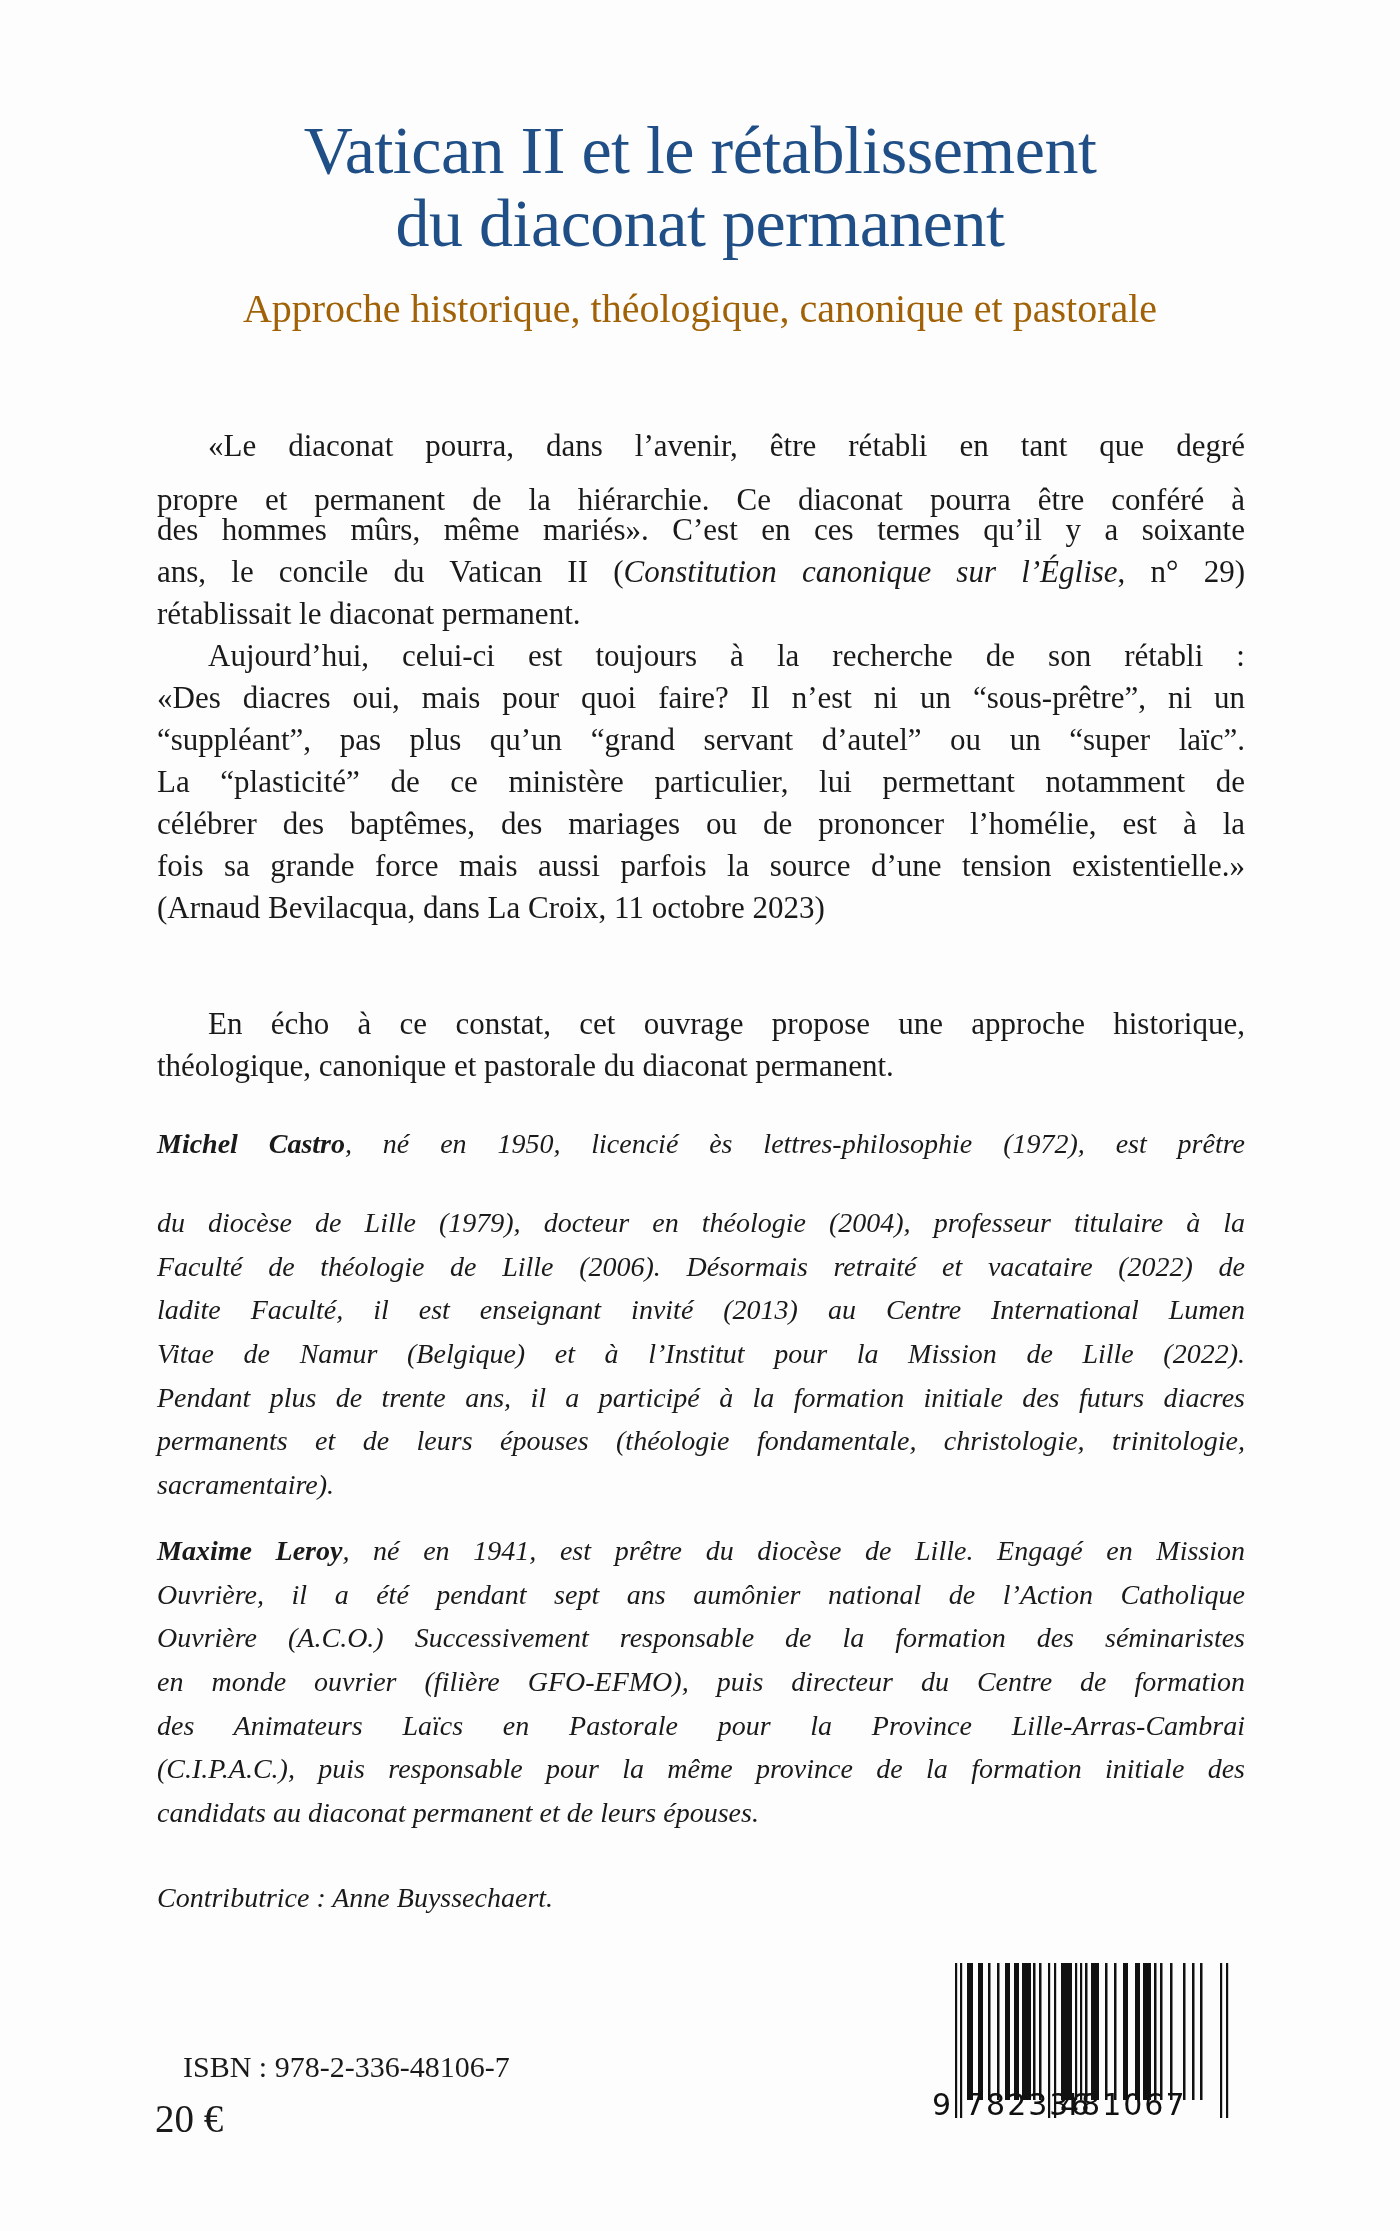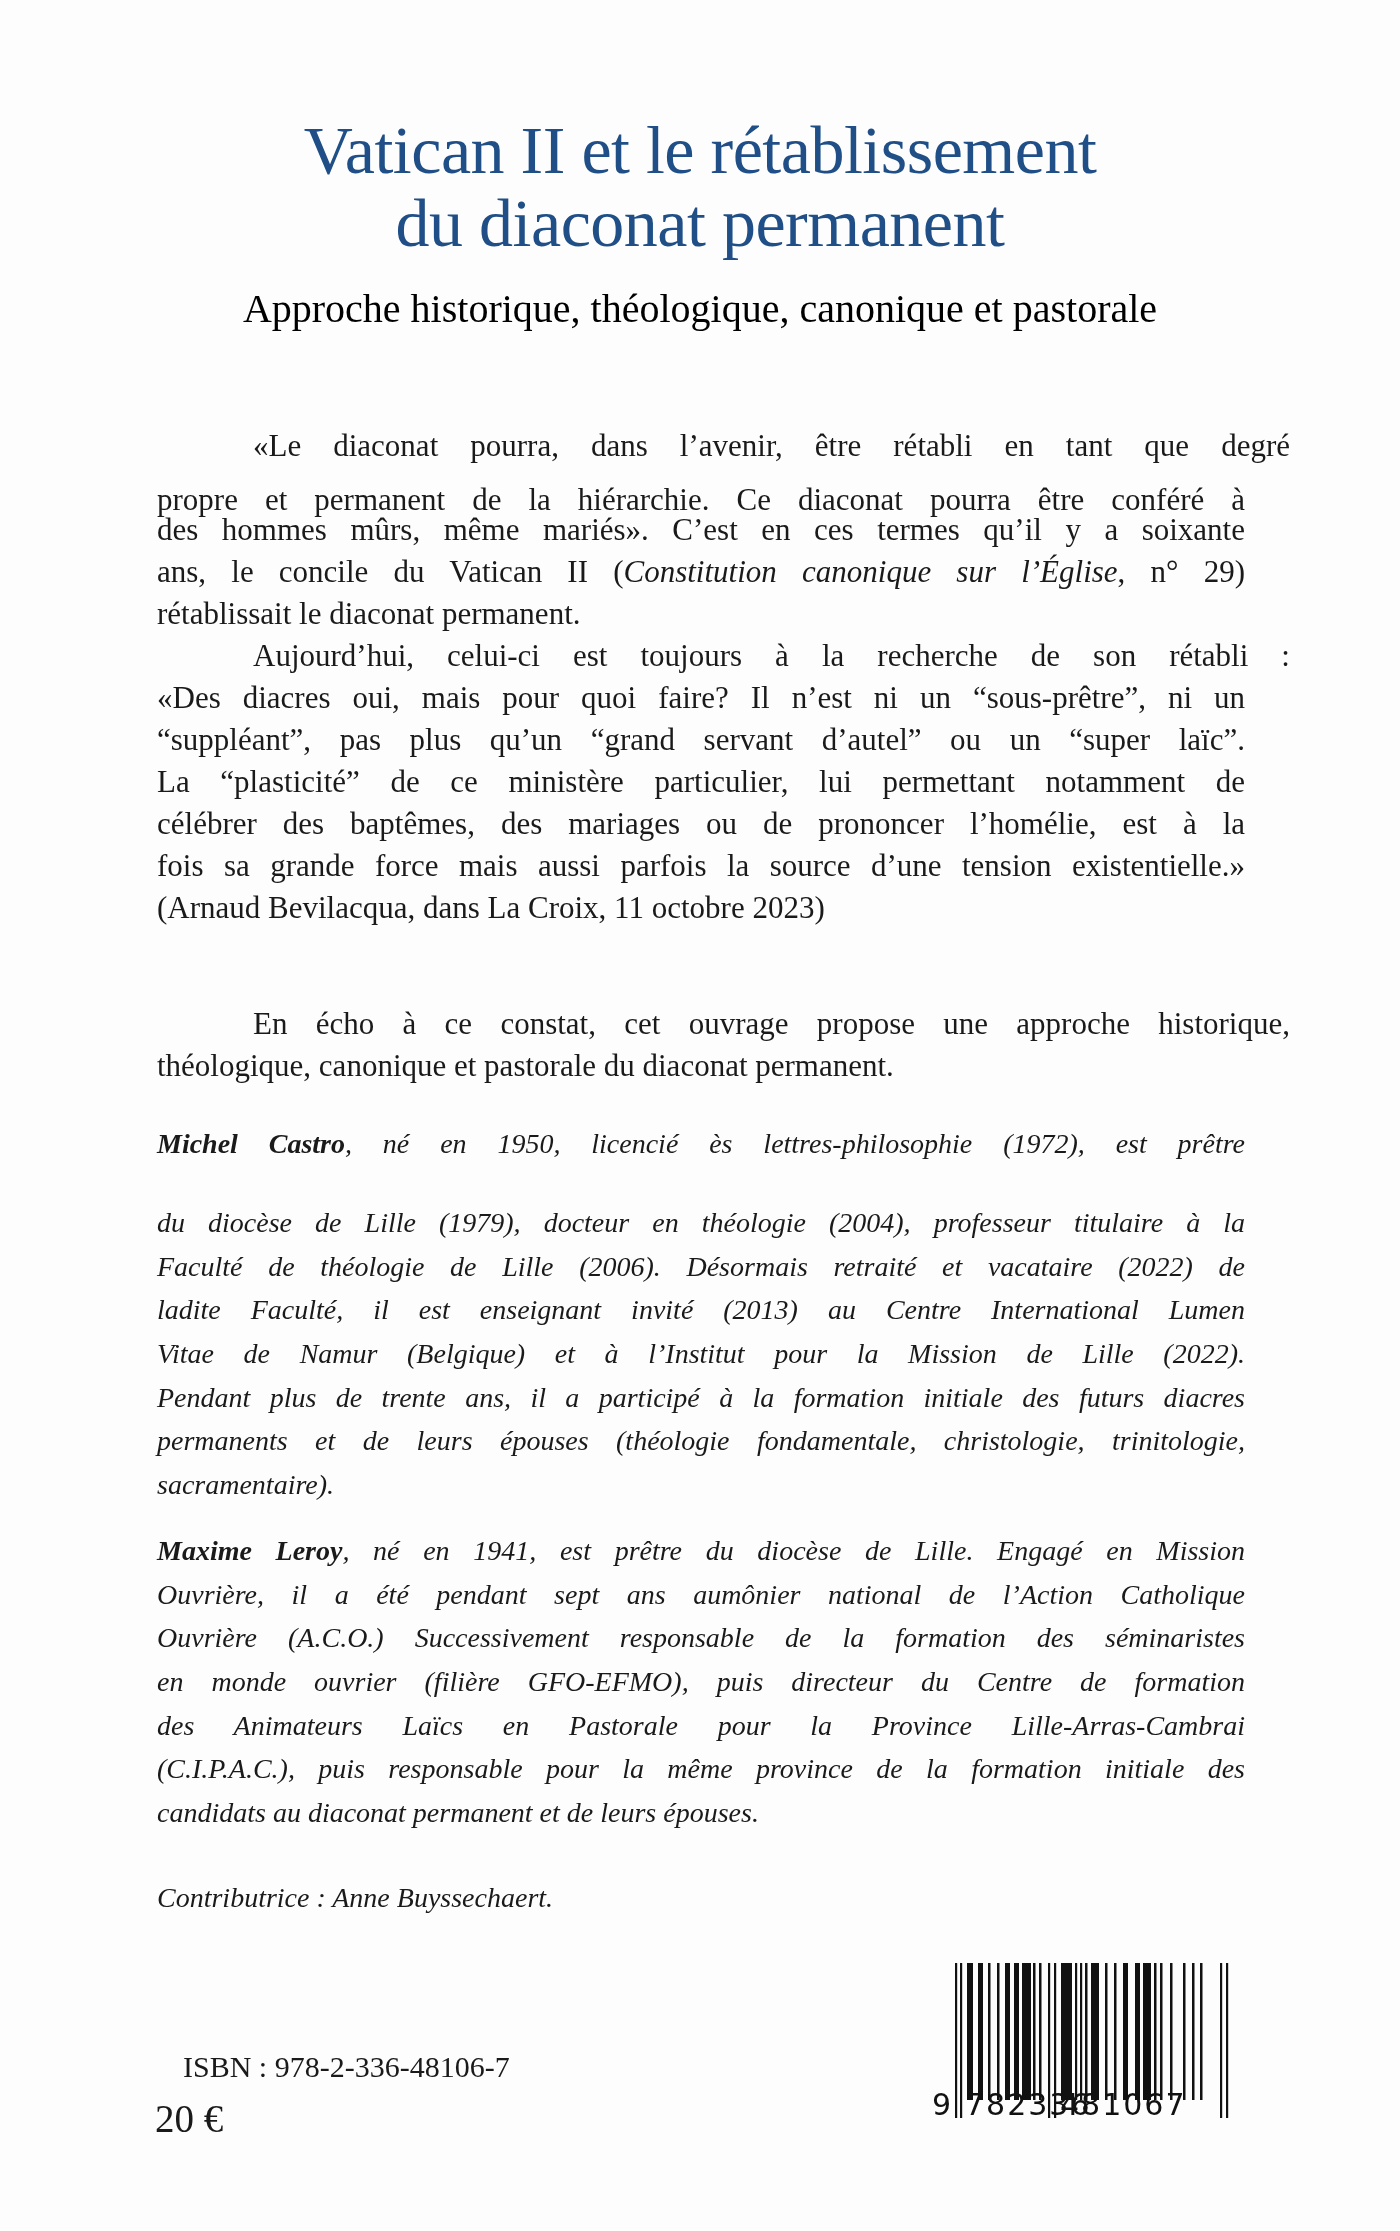--- a/index.html
+++ b/index.html
@@ -8,29 +8,29 @@
     background: #fdfdfd; color: #1a1a1a;
     font-family: "Liberation Serif", "DejaVu Serif", serif;
   }
   .title-line {
     position: absolute; left: 0; width: 1400px; text-align: center;
     color: #1f4f86; font-size: 68px; line-height: 1; white-space: nowrap;
     letter-spacing: -0.5px;
   }
   .subtitle {
     position: absolute; left: 0; width: 1400px; text-align: center;
-    color: #000000; font-size: 40px; line-height: 1; white-space: nowrap;
+    color: #a16207; font-size: 40px; line-height: 1; white-space: nowrap;
   }
   .col { position: absolute; left: 157px; width: 1088px; }
   .ln {
     position: absolute; left: 0; width: 1088px; white-space: nowrap;
     text-align: justify; text-align-last: justify; line-height: 1;
   }
   .ln.last { text-align-last: left; }
-  .ln.indent { left: 51px; width: 1037px; margin-left: 45px; }
+  .ln.indent { left: 51px; width: 1037px; }
   .body-ln { font-size: 31px; }
   .bio-ln { font-size: 28px; font-style: italic; }
   .bio-ln b { font-weight: bold; }
   .isbn { position: absolute; left: 155px; font-size: 30px; line-height: 1; margin-left: 28px; }
   .price { position: absolute; left: 155px; font-size: 39px; line-height: 1; }
   .barcode { position: absolute; left: 930px; top: 1958px; width: 330px; height: 180px; }
   .barcode svg { display: block; }
   .barcode-digits {
     position: absolute; top: 132px; left: 0; width: 330px; height: 36px;
     font-family: "DejaVu Sans", sans-serif; font-size: 30px; line-height: 1; color: #111;

